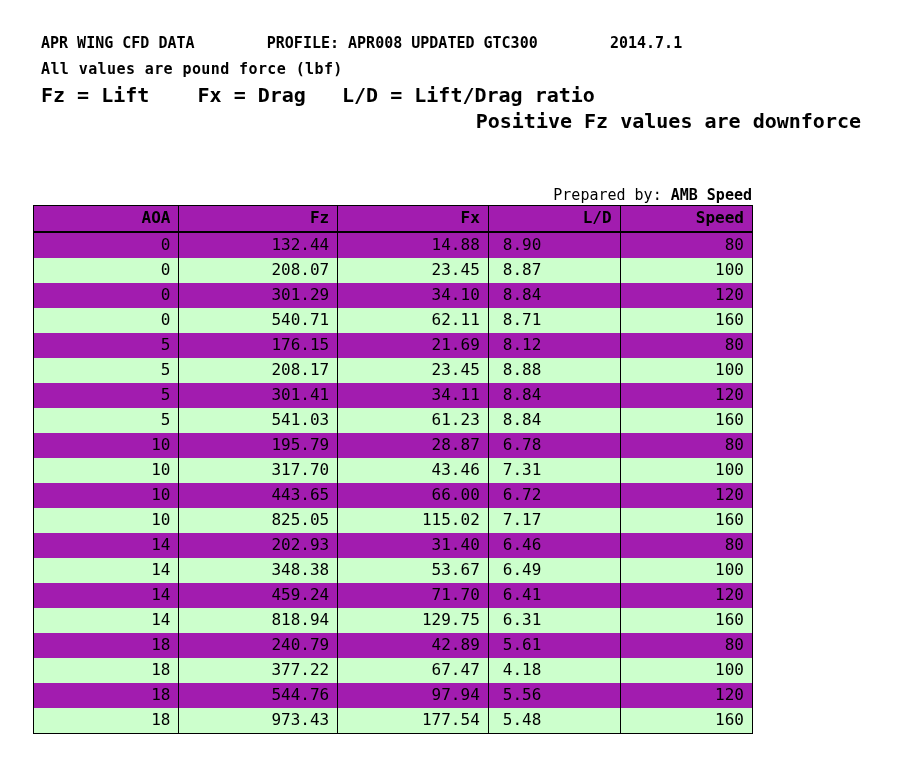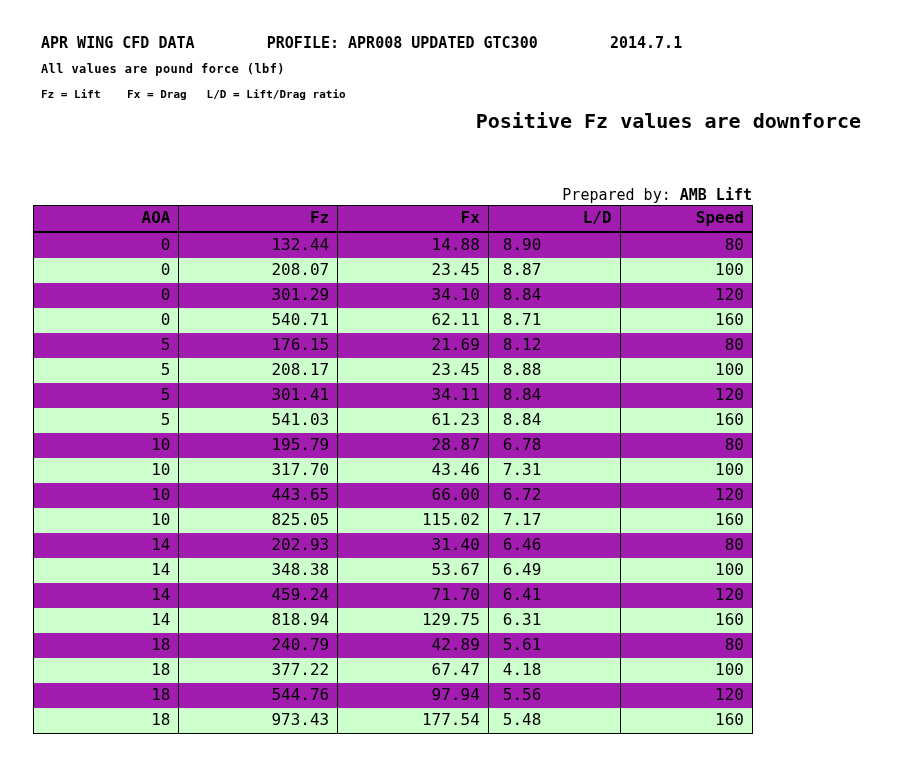--- a/index.html
+++ b/index.html
@@ -28,22 +28,22 @@
     top: 30px;
     width: 820px;
   }
   .hline {
     font-family: "DejaVu Sans Mono", "Liberation Mono", monospace;
     font-weight: bold;
     white-space: pre;
     line-height: 26px;
   }
   .hline.l1 { font-size: 15px; }
-  .hline.l2 { font-size: 12px; letter-spacing: 0.4px; }
-  .hline.l3 { font-size: 11px; }
+  .hline.l2 { font-size: 15px; letter-spacing: 0.4px; }
+  .hline.l3 { font-size: 20px; }
   .hline.l4 { font-size: 20px; text-align: right; }
 
   .prepared {
     position: absolute;
     right: 158px;
     top: 186px;
     white-space: pre;
     font-size: 15px;
     font-family: "DejaVu Sans Mono", "Liberation Mono", monospace;
   }
@@ -98,21 +98,21 @@
 
 <div class="page">
 
   <div class="header-block">
     <div class="hline l1">APR WING CFD DATA        PROFILE: APR008 UPDATED GTC300        2014.7.1</div>
     <div class="hline l2">All values are pound force (lbf)</div>
     <div class="hline l3">Fz = Lift    Fx = Drag   L/D = Lift/Drag ratio</div>
     <div class="hline l4">Positive Fz values are downforce</div>
   </div>
 
-  <div class="prepared"><span class="label">Prepared by: </span><span class="value">AMB Lift</span></div>
+  <div class="prepared"><span class="label">Prepared by: </span><span class="value">AMB Speed</span></div>
 
   <table class="cfd">
     <thead>
       <tr>
         <th class="c-aoa">AOA</th>
         <th class="c-fz">Fz</th>
         <th class="c-fx">Fx</th>
         <th class="c-ld">L/D</th>
         <th class="c-sp">Speed</th>
       </tr>

